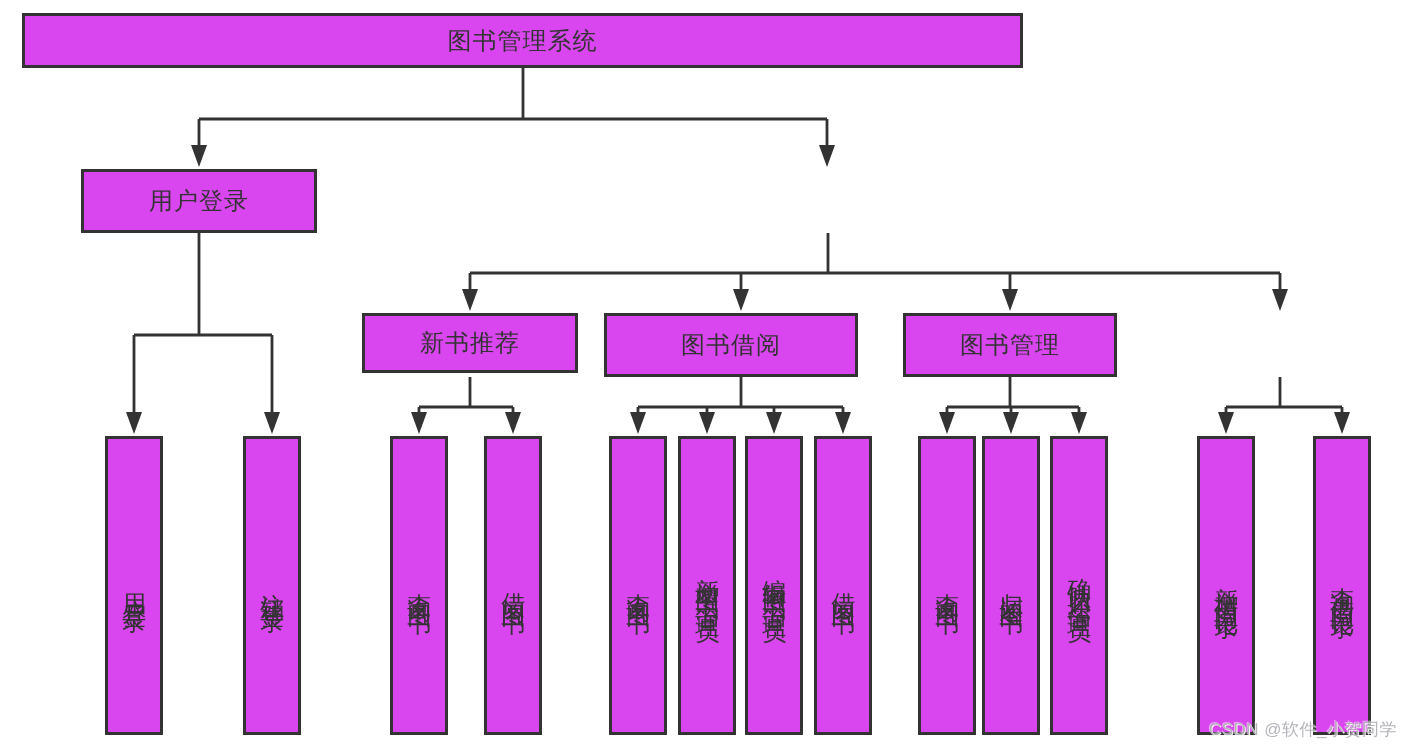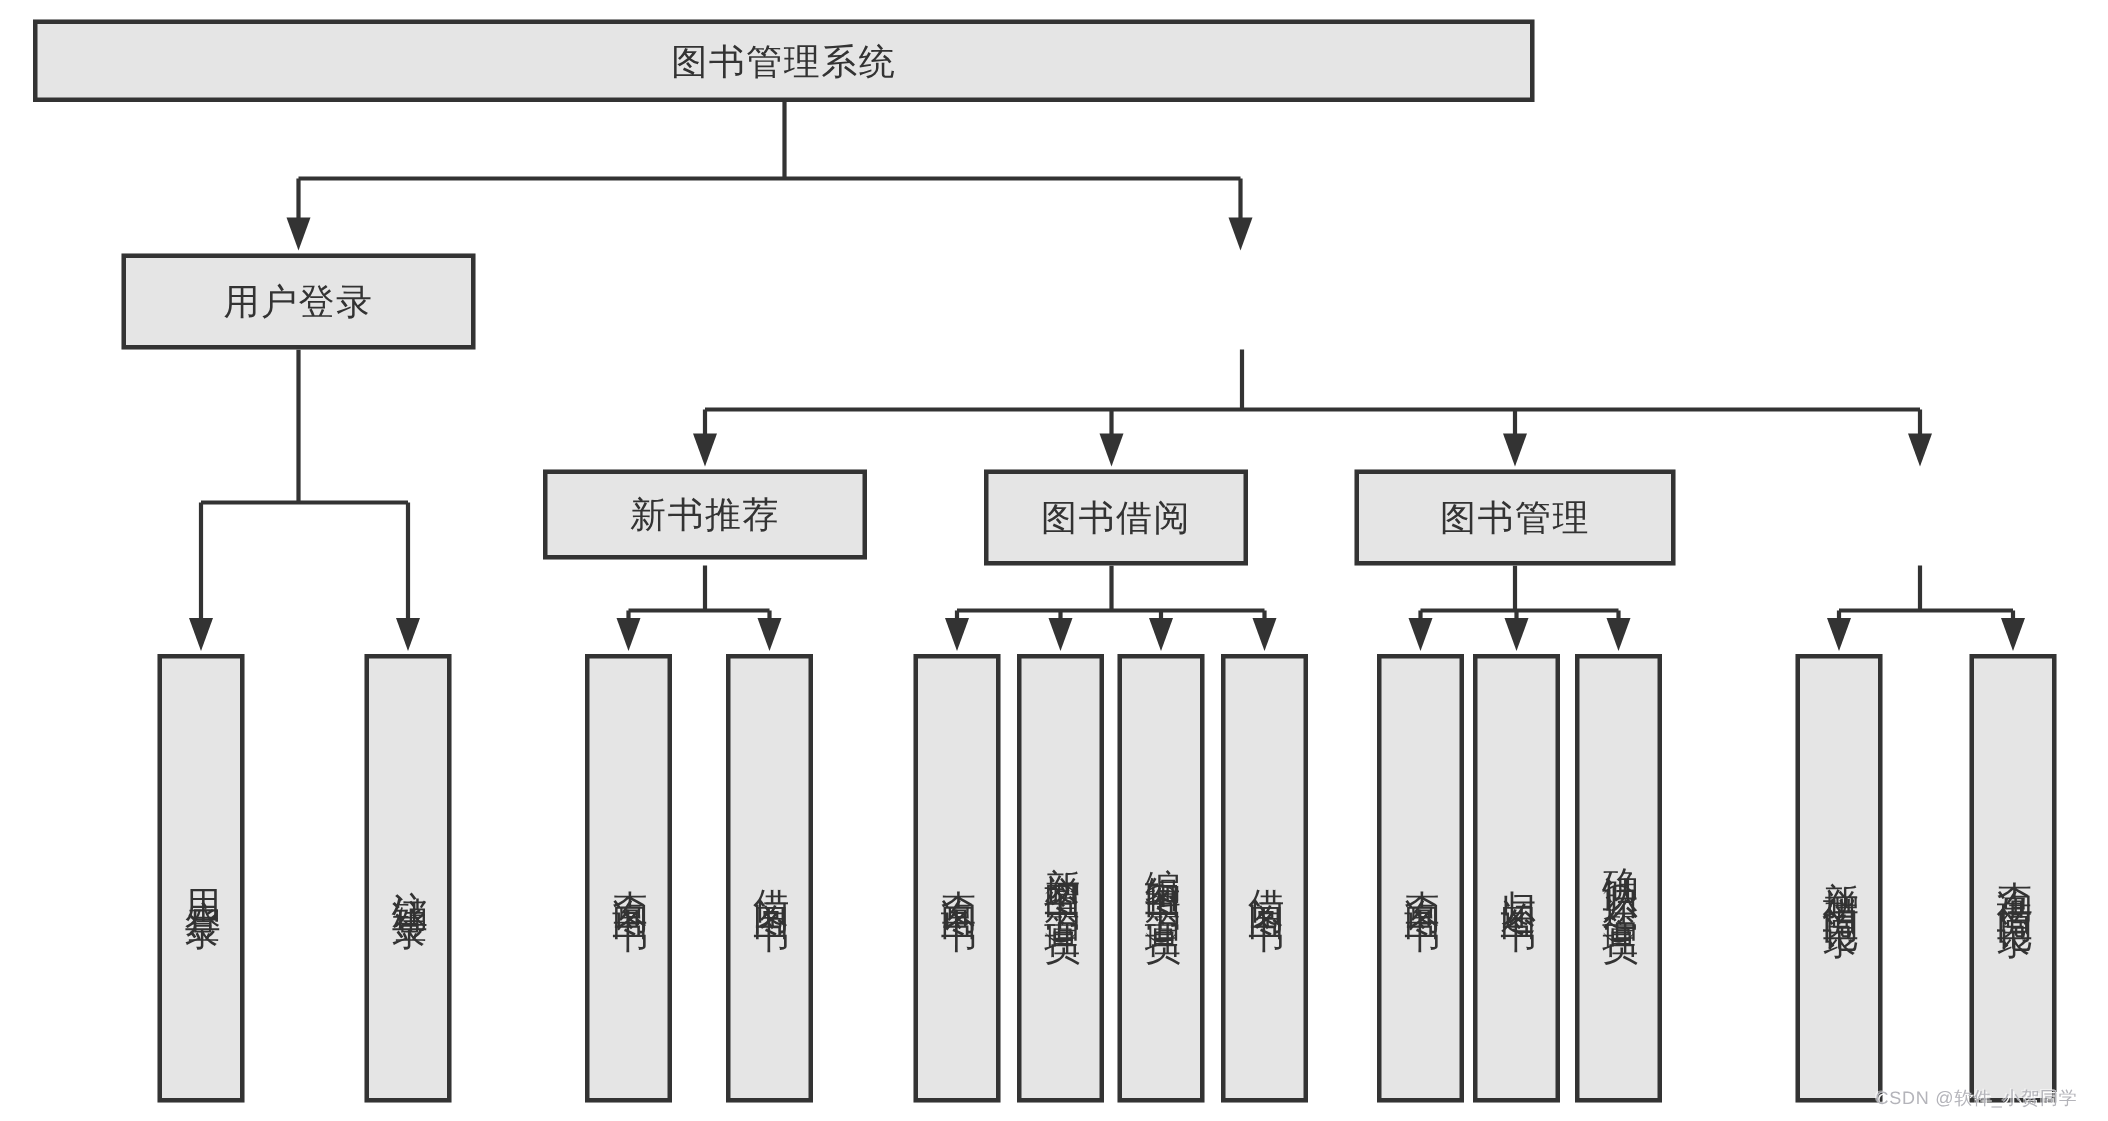--- a/index.html
+++ b/index.html
@@ -1,21 +1,21 @@
 <!DOCTYPE html>
 <html><head>
 <meta charset="utf-8">
 <style>
   html,body{margin:0;padding:0;background:#fff;}
   body{font-family:"Liberation Sans","DejaVu Sans",sans-serif;}
   #canvas{position:relative;width:1405px;height:747px;background:#fff;overflow:hidden;}
   #connectors{position:absolute;left:0;top:0;width:1405px;height:747px;}
   .node{
     position:absolute;
-    background:#e5e5e5;
+    background:#d946ef;
     border:3px solid #333333;
     box-sizing:border-box;
     display:flex;
     align-items:center;
     justify-content:center;
     color:#333333;
   }
   .node.h span{
     font-size:24px;
     letter-spacing:1px;
@@ -24,23 +24,23 @@
   .node.v span{
     writing-mode:vertical-rl;
     text-orientation:mixed;
     font-size:24px;
     line-height:1.1;
     letter-spacing:6px;
     white-space:nowrap;
   }
   .watermark{
     position:absolute;
-    right:20px;
+    right:8px;
     bottom:6px;
-    font-size:12px;
+    font-size:17px;
     color:#b4b4ba;
     text-shadow:1px 1px 0 rgba(255,255,255,0.95),-1px -1px 0 rgba(255,255,255,0.5);
     letter-spacing:0.5px;
     white-space:nowrap;
     z-index:10;
     margin-left:28px;
   }
 </style>
 </head>
 <body>
@@ -83,21 +83,21 @@
     <span>图书管理系统</span>
   </div>
 
   <div class="node h" style="left:81px;top:169px;width:236px;height:64px">
     <span>用户登录</span>
   </div>
 
   <div class="node h" style="left:362px;top:313px;width:216px;height:60px">
     <span>新书推荐</span>
   </div>
-  <div class="node h" style="left:656px;top:313px;width:176px;height:64px">
+  <div class="node h" style="left:604px;top:313px;width:254px;height:64px">
     <span>图书借阅</span>
   </div>
   <div class="node h" style="left:903px;top:313px;width:214px;height:64px">
     <span>图书管理</span>
   </div>
 
   <div class="node v" style="left:105px;top:436px;width:58px;height:299px">
     <span>用户登录</span>
   </div>
   <div class="node v" style="left:243px;top:436px;width:58px;height:299px">

